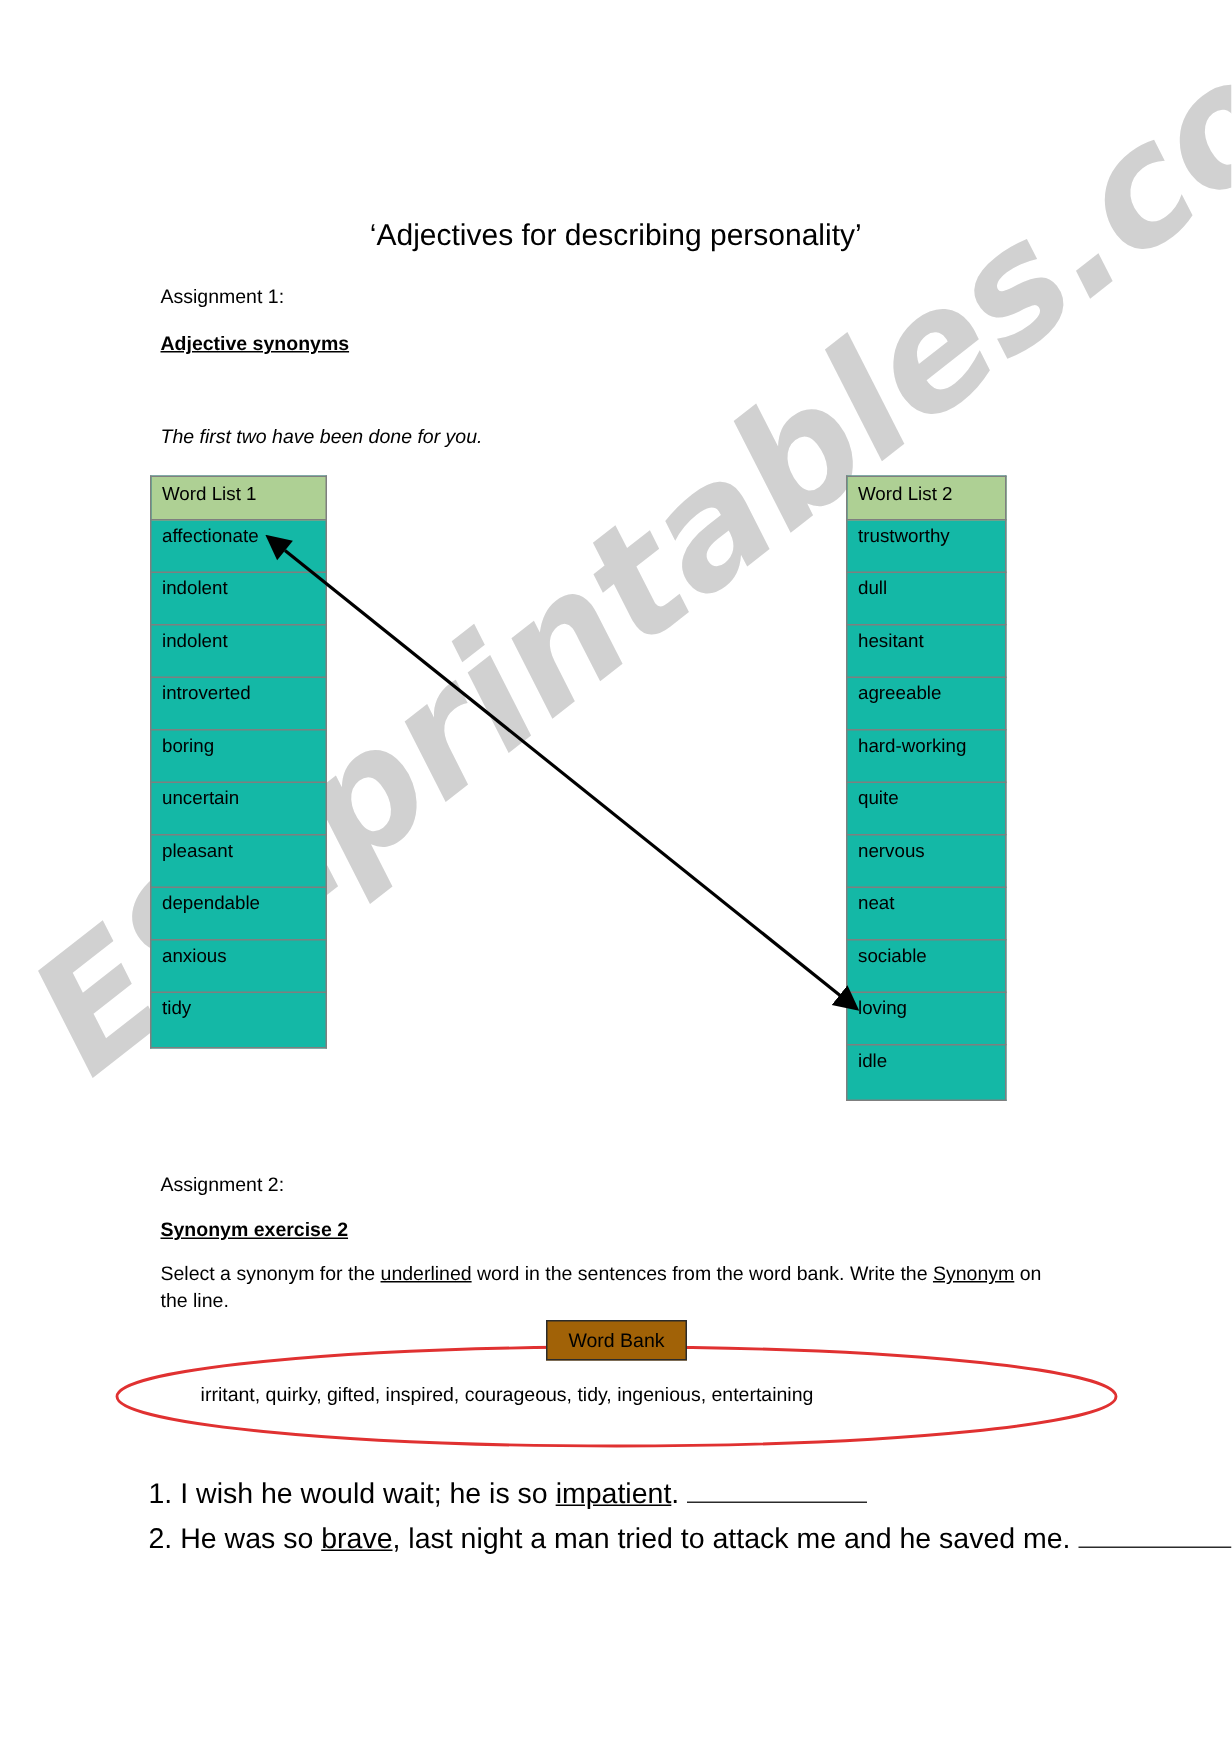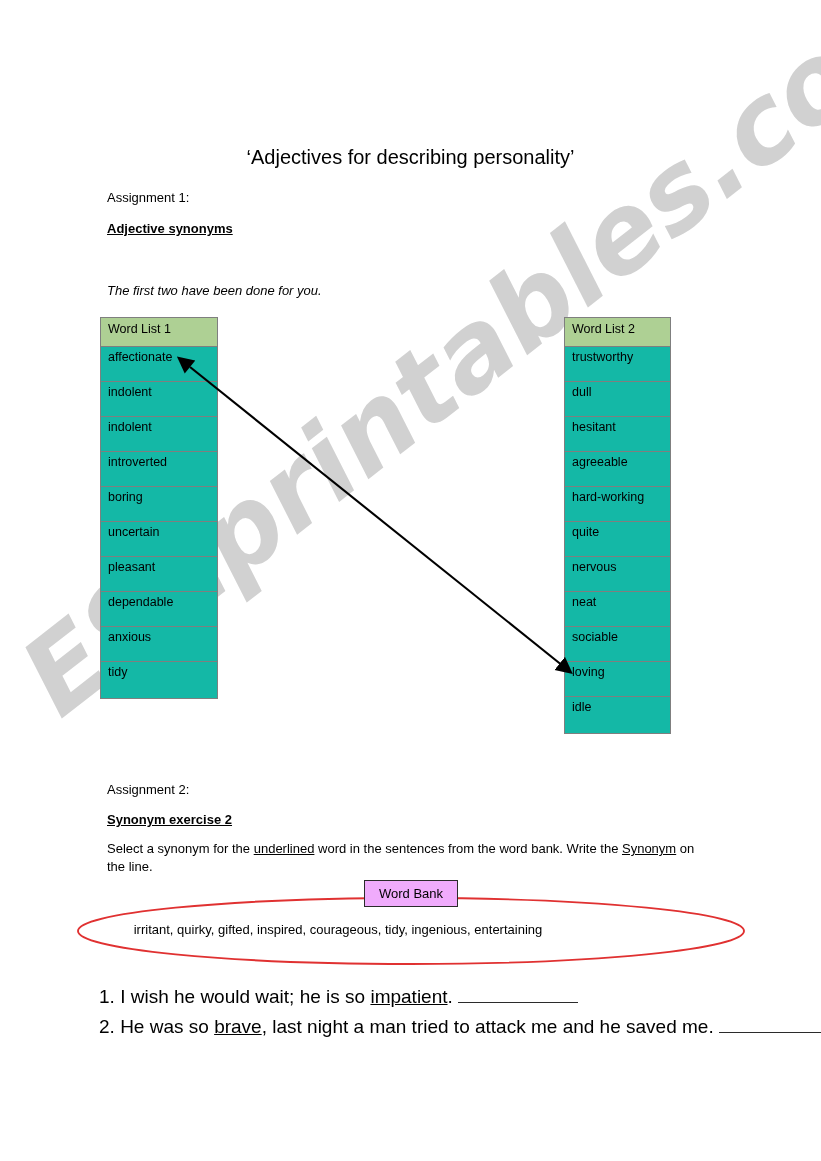--- a/index.html
+++ b/index.html
@@ -150,21 +150,21 @@
     z-index: 9;
     pointer-events: none;
   }
   #wordbank-box {
     position: absolute;
     left: 364px;
     top: 880px;
     width: 92px;
     height: 25px;
     border: 1.6px solid #2b2b2b;
-    background: #f0abfc;
+    background: #a16207;
     z-index: 11;
     text-align: center;
     font-size: 13px;
     line-height: 25px;
   }
   #wordbank-words {
     position: absolute;
     left: 0;
     top: 922px;
     width: 676px;

